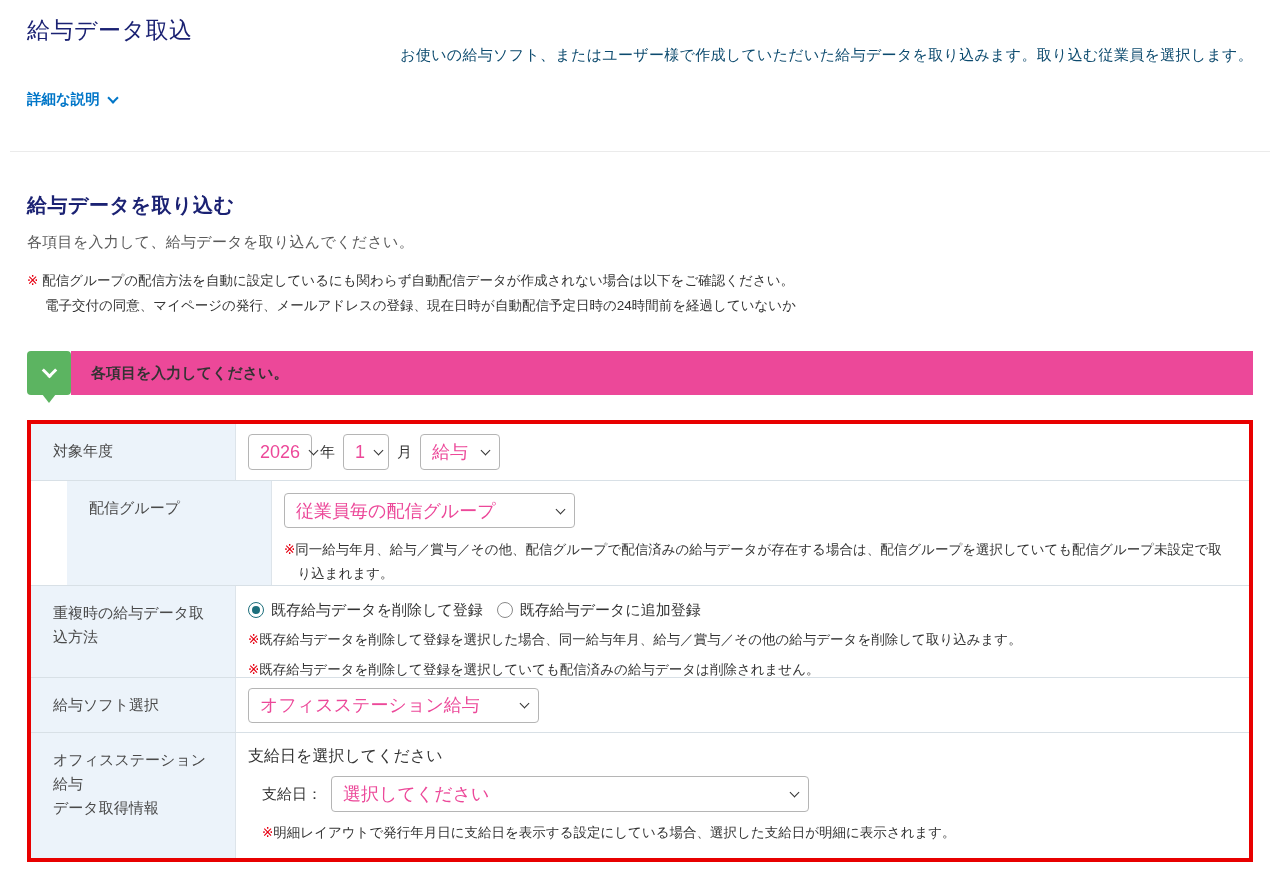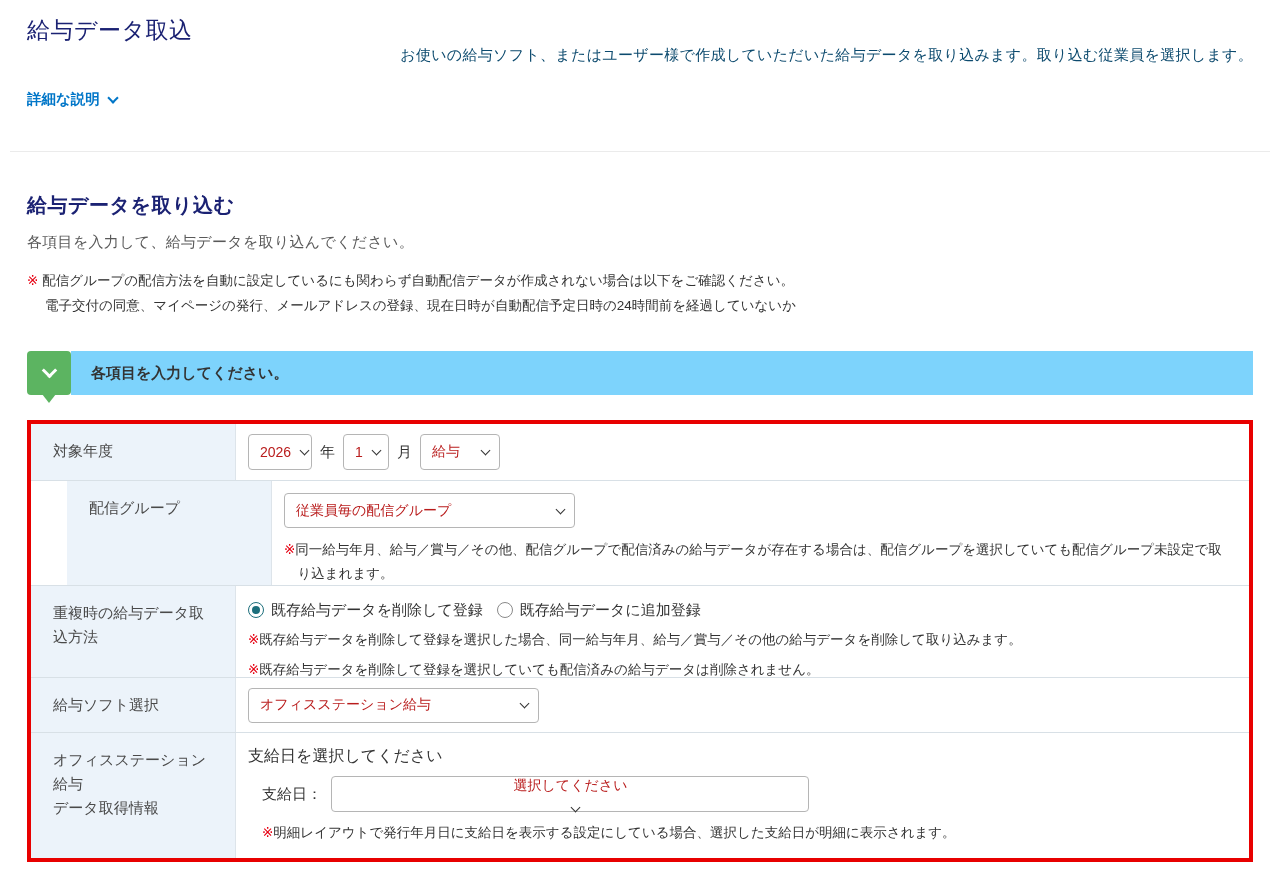--- a/index.html
+++ b/index.html
@@ -51,21 +51,21 @@
   .banner-icon .chev-white {
     width:11px; height:11px; border-right:3px solid #fff; border-bottom:3px solid #fff;
     transform:rotate(45deg); margin-top:-5px;
   }
   .banner-icon .tail {
     position:absolute; bottom:-8px; left:15px; width:0; height:0;
     border-left:7px solid transparent; border-right:7px solid transparent;
     border-top:9px solid #5cb461;
   }
   .banner-body {
-    flex:1; background:#7dd3fc; display:flex; align-items:center;
+    flex:1; background:#ec4899; display:flex; align-items:center;
     padding-left:20px; font-size:15px; font-weight:bold; color:#333;
   }
 
   
   .form-table {
     margin-top:25px; border:4px solid #e80000; background:#fff;
   }
   .row { display:flex; border-bottom:1px solid #d8e0e6; }
   .row:last-child { border-bottom:none; }
   .cell-label {
@@ -81,31 +81,31 @@
   .row-software { height:55px; }
   .row-datainfo { height:125px; }
   .row-software .cell-content { display:flex; align-items:center; padding-top:0; padding-bottom:0; }
 
   .unit-text { font-size:15px; color:#333; }
 
   
   .sel {
     display:inline-flex; align-items:center; justify-content:space-between;
     border:1px solid #b5b5b5; border-radius:4px; background:#fff;
-    height:36px; padding:0 10px 0 11px; font-size:14px; color:#b91c1c; cursor:pointer;
+    height:36px; padding:0 10px 0 11px; font-size:18px; color:#ec4899; cursor:pointer;
   }
   .sel .chev {
     width:7px; height:7px; border-right:1.8px solid #333; border-bottom:1.8px solid #333;
     transform:rotate(45deg); margin-left:10px; margin-top:-3px; flex:0 0 auto;
   }
   .sel-year { width:64px; }
   .sel-month { width:46px; }
   .sel-paytype { width:80px; }
   .sel-group, .sel-software { width:291px; height:35px; }
-  .sel-payday { width:478px;flex-direction:column; }
+  .sel-payday { width:478px; }
 
   .row-delivery .cell-content { padding-top:12px; }
   .note { font-size:13.5px; color:#333; line-height:24px; padding-left:1em; text-indent:-1em; }
   .note .mark { color:#e60012; }
   .row-delivery .note { margin-top:10px; max-width:1005px; }
 
   .row-duplicate .cell-content { padding-top:11px; }
   .radio-line { display:flex; align-items:center; font-size:15px; color:#333; height:26px; }
   .radio {
     width:16px; height:16px; border-radius:50%; border:1px solid #8a8a8a;

